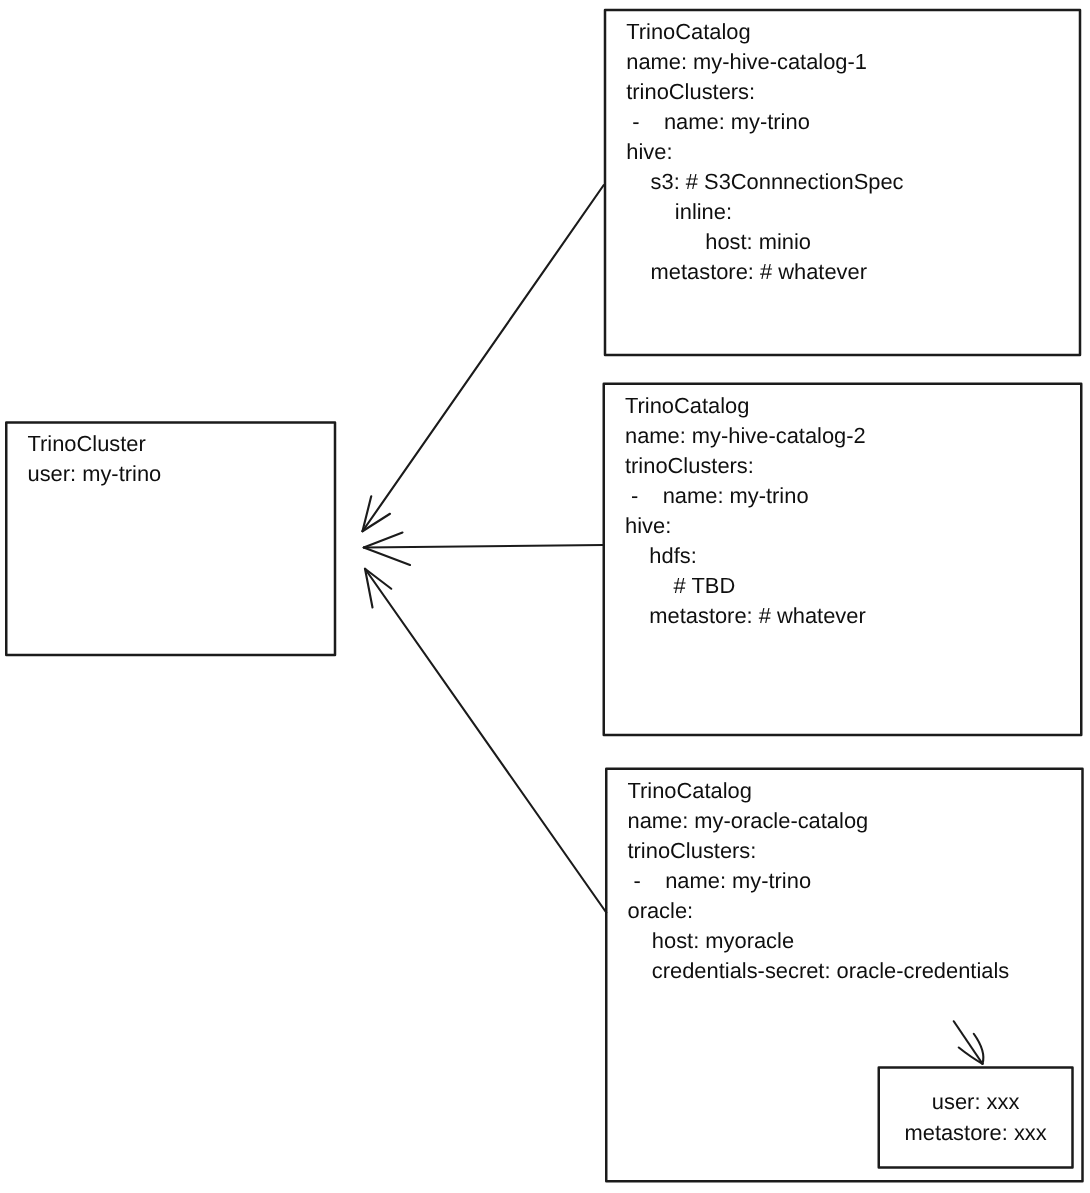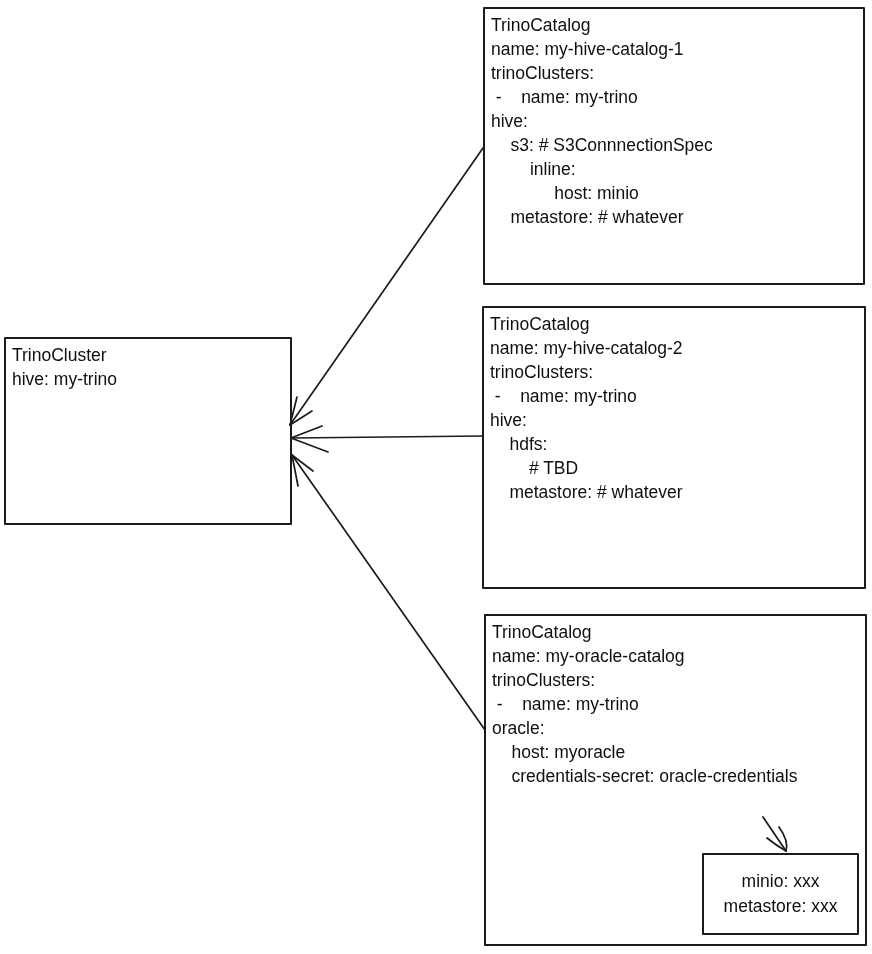--- a/index.html
+++ b/index.html
@@ -28,21 +28,21 @@
     stroke-width: 1.7;
     fill: none;
     stroke-linecap: round;
   }
   .node {
     position: absolute;
     box-sizing: border-box;
     background: #ffffff;
     border: 2px solid #1b1b1b;
     border-radius: 1px;
-    padding: 4px 6px;
+    padding: 4px 16px;
     font-size: 17.5px;
     line-height: 24px;
     white-space: pre;
     z-index: 2;
   }
   .node .text-line {
     white-space: pre;
   }
   .node.secret {
     z-index: 3;
@@ -82,20 +82,20 @@
       <path d="M767 838 Q777 846 786 851"></path>
     </g>
   </svg>
 
   <div class="node" style="left:483px; top:7px; width:382px; height:278px;"><div class="text-line">TrinoCatalog</div><div class="text-line">name: my-hive-catalog-1</div><div class="text-line">trinoClusters:</div><div class="text-line"> -    name: my-trino</div><div class="text-line">hive:</div><div class="text-line">    s3: # S3ConnnectionSpec</div><div class="text-line">        inline:</div><div class="text-line">             host: minio</div><div class="text-line">    metastore: # whatever</div></div>
 
   <div class="node" style="left:482px; top:306px; width:384px; height:283px;"><div class="text-line">TrinoCatalog</div><div class="text-line">name: my-hive-catalog-2</div><div class="text-line">trinoClusters:</div><div class="text-line"> -    name: my-trino</div><div class="text-line">hive:</div><div class="text-line">    hdfs:</div><div class="text-line">        # TBD</div><div class="text-line">    metastore: # whatever</div></div>
 
   <div class="node" style="left:484px; top:614px; width:383px; height:332px;"><div class="text-line">TrinoCatalog</div><div class="text-line">name: my-oracle-catalog</div><div class="text-line">trinoClusters:</div><div class="text-line"> -    name: my-trino</div><div class="text-line">oracle:</div><div class="text-line">    host: myoracle</div><div class="text-line">    credentials-secret: oracle-credentials</div></div>
 
-  <div class="node" style="left:4px; top:337px; width:288px; height:188px;"><div class="text-line">TrinoCluster</div><div class="text-line">hive: my-trino</div></div>
+  <div class="node" style="left:4px; top:337px; width:265px; height:188px;"><div class="text-line">TrinoCluster</div><div class="text-line">user: my-trino</div></div>
 
   <div class="node secret" style="left:702px; top:853px; width:157px; height:82px;">
-      <div class="text-line">minio: xxx</div>
+      <div class="text-line">user: xxx</div>
       <div class="text-line">metastore: xxx</div>
     </div>
 
 </div>
 
 </body></html>

